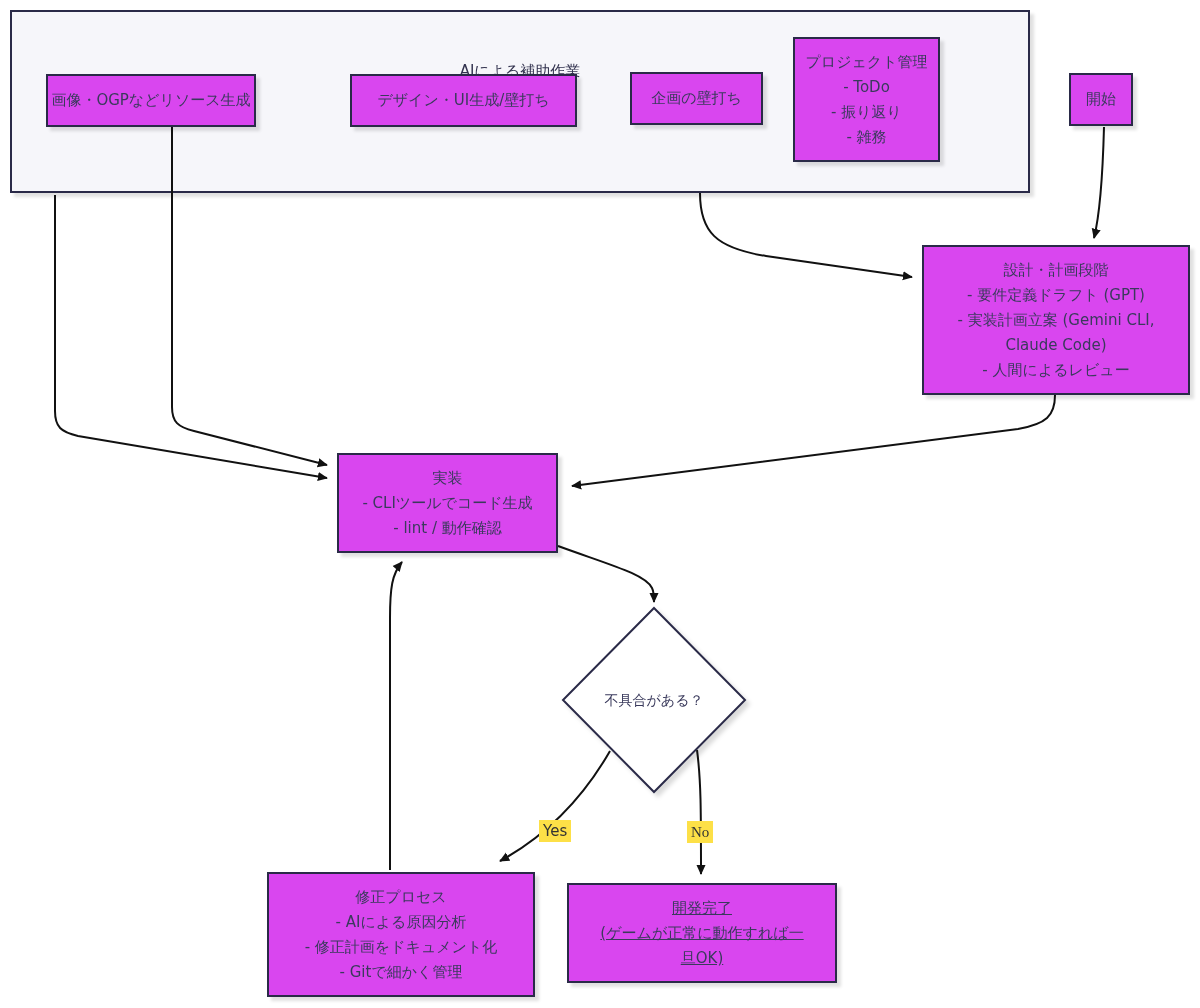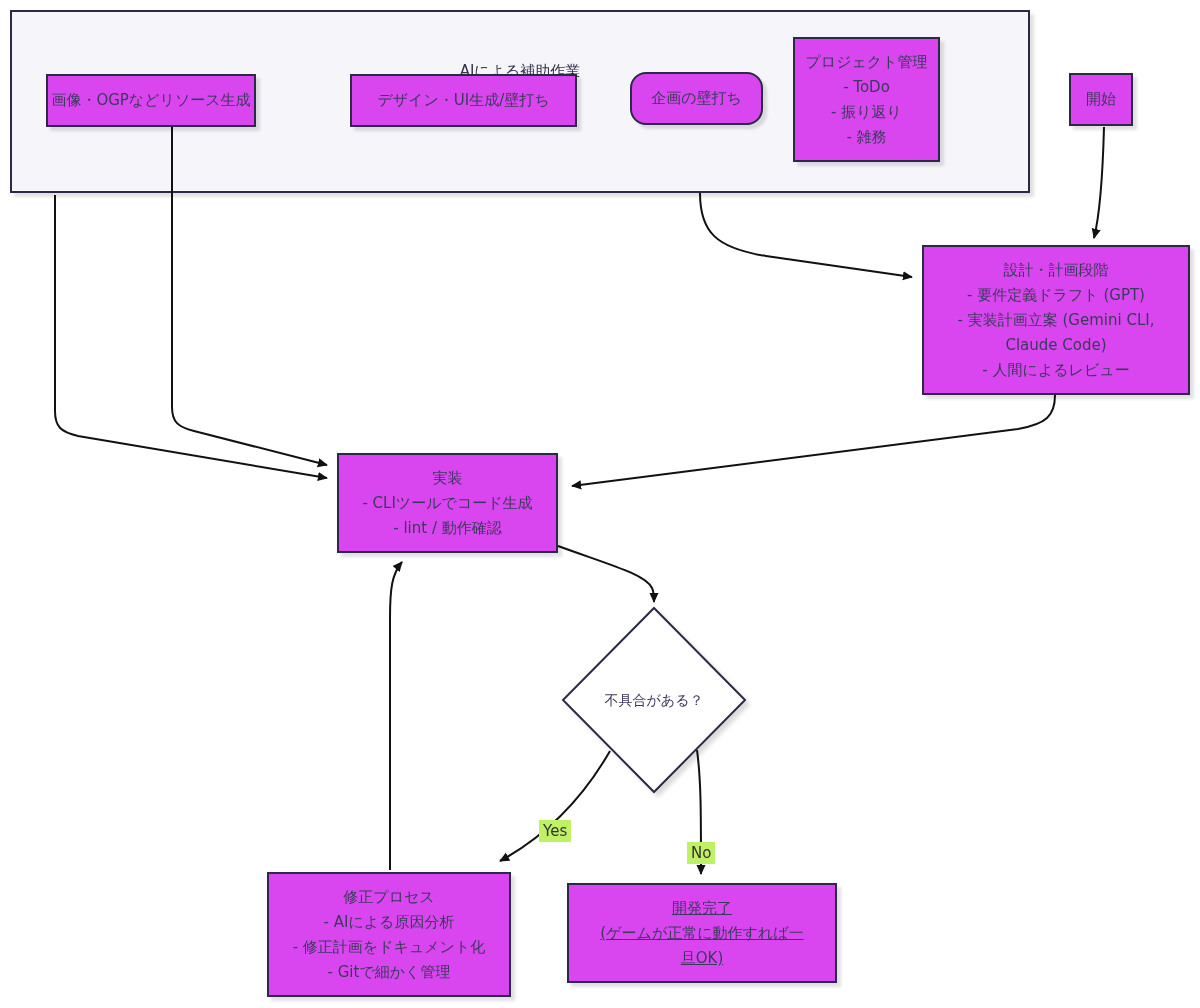--- a/index.html
+++ b/index.html
@@ -26,21 +26,21 @@
     box-shadow:4px 4px 3px rgba(0,0,0,0.12);
     display:flex;align-items:center;justify-content:center;
     font-size:15px;line-height:25px;text-align:center;white-space:pre-line;
     color:#3a3a5c;box-sizing:border-box;
   }
   .diamond-text{
     position:absolute;z-index:3;display:flex;align-items:center;justify-content:center;
     font-size:14px;color:#3a3a5c;text-align:center;
   }
   .edge-label{
-    position:absolute;z-index:4;background:#bef264;color:#333333;
+    position:absolute;z-index:4;background:#fde047;color:#333333;
     font-size:15px;line-height:20px;padding:1px 4px;
   }
 </style>
 </head>
 <body>
 
 <div class="canvas">
 
   <div class="subgraph">
     <div class="subgraph-title">AIによる補助作業</div>
@@ -63,47 +63,47 @@
     <path class="edge" d="M558,546 C610,565 645,574 652,588 C654,592 654,596 654,602" marker-end="url(#arrow)"></path>
     <path class="edge" d="M610,751 Q568,824 500,861" marker-end="url(#arrow)"></path>
     <path class="edge" d="M697,750 C701,780 701,810 701,874" marker-end="url(#arrow)"></path>
     <path class="edge" d="M390,870 L390,618 C390,588 392,574 402,562" marker-end="url(#arrow)"></path>
   </svg>
 
   <div class="node" style="left:350px;top:74px;width:227px;height:53px;">デザイン・UI生成/壁打ち</div>
 
   <div class="node" style="left:46px;top:74px;width:210px;height:53px;">画像・OGPなどリソース生成</div>
 
-  <div class="node" style="left:630px;top:72px;width:133px;height:53px;border-radius:16px;">企画の壁打ち</div>
+  <div class="node" style="left:630px;top:72px;width:133px;height:53px;">企画の壁打ち</div>
 
   <div class="node" style="left:793px;top:37px;width:147px;height:125px;">プロジェクト管理
 - ToDo
 - 振り返り
 - 雑務</div>
 
   <div class="node" style="left:1069px;top:73px;width:64px;height:53px;">開始</div>
 
   <div class="node" style="left:337px;top:453px;width:221px;height:100px;">実装
 - CLIツールでコード生成
 - lint / 動作確認</div>
 
   <div class="node" style="left:922px;top:245px;width:268px;height:150px;">設計・計画段階
 - 要件定義ドラフト (GPT)
 - 実装計画立案 (Gemini CLI,
 Claude Code)
 - 人間によるレビュー</div>
 
   <div class="diamond-text" style="left:563px;top:688px;width:182px;height:25px;">不具合がある？</div>
 
-  <div class="node" style="left:267px;top:872px;width:244px;height:125px;">修正プロセス
+  <div class="node" style="left:267px;top:872px;width:268px;height:125px;">修正プロセス
 - AIによる原因分析
 - 修正計画をドキュメント化
 - Gitで細かく管理</div>
 
   <div class="node" style="left:567px;top:883px;width:270px;height:100px;text-decoration:underline;">開発完了
 (ゲームが正常に動作すれば一
 旦OK)</div>
 
   <div class="edge-label" style="left:539px;top:820px;">Yes</div>
 
-  <div class="edge-label" style="left:687px;top:842px;">No</div>
+  <div class="edge-label" style="left:687px;top:821px;font-family:Liberation Serif, serif;">No</div>
 
 </div>
 
 </body></html>

